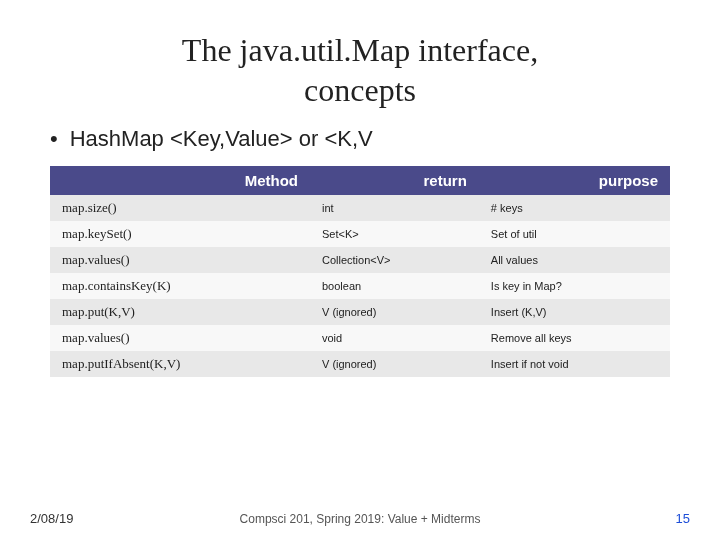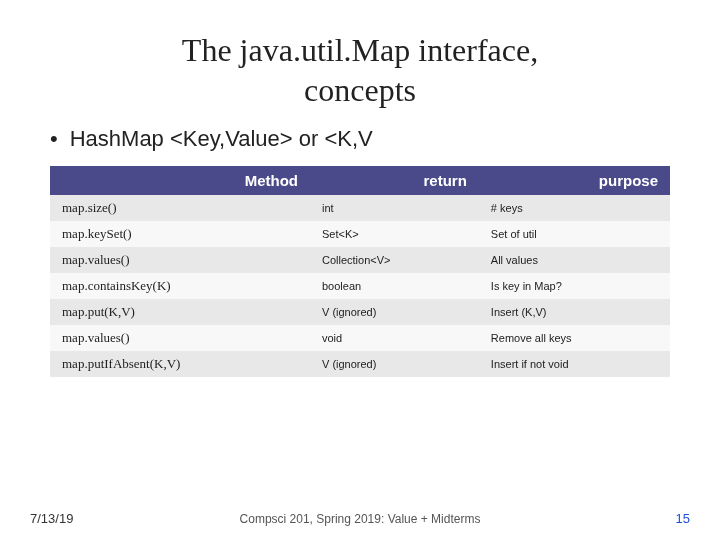--- a/index.html
+++ b/index.html
@@ -147,13 +147,13 @@
           <td>Insert if not void</td>
         </tr>
       </tbody>
   </table>
 </div>
 
 <div class="footer">
   <span>Compsci 201, Spring 2019:  Value + Midterms</span>
 </div>
 <div class="page-number">15</div>
-<div style="position:absolute;bottom:14px;left:30px;font-size:13px;color:#333;">7/13/19</div>
+<div style="position:absolute;bottom:14px;left:30px;font-size:13px;color:#333;">2/08/19</div>
 
 </body></html>

